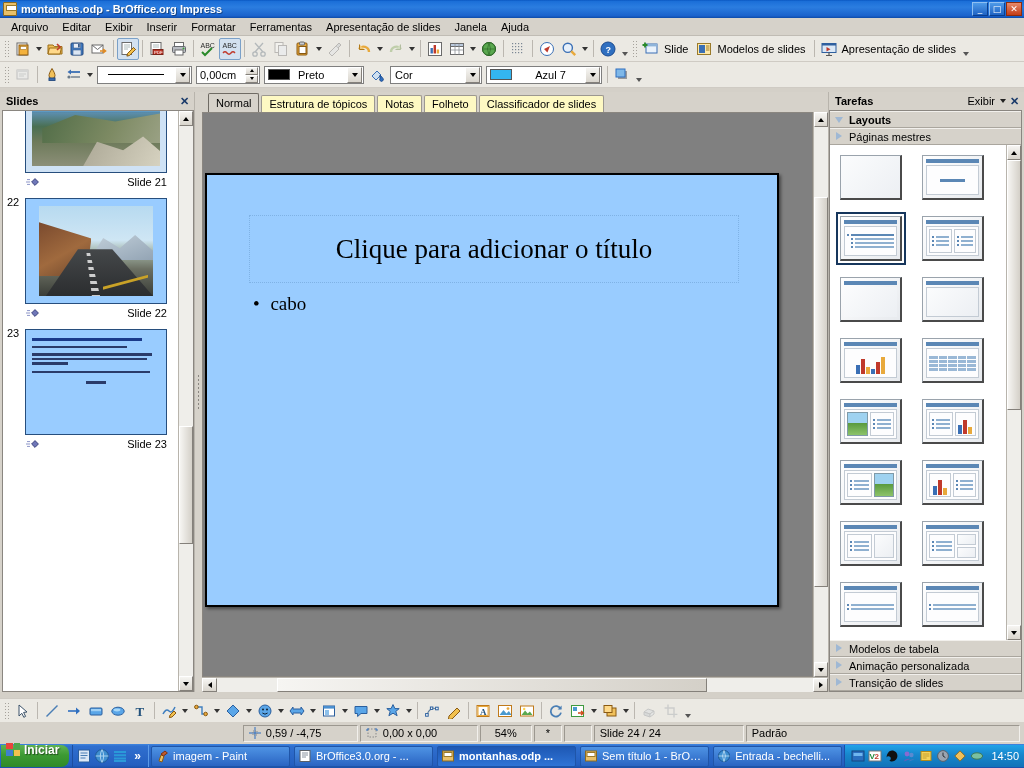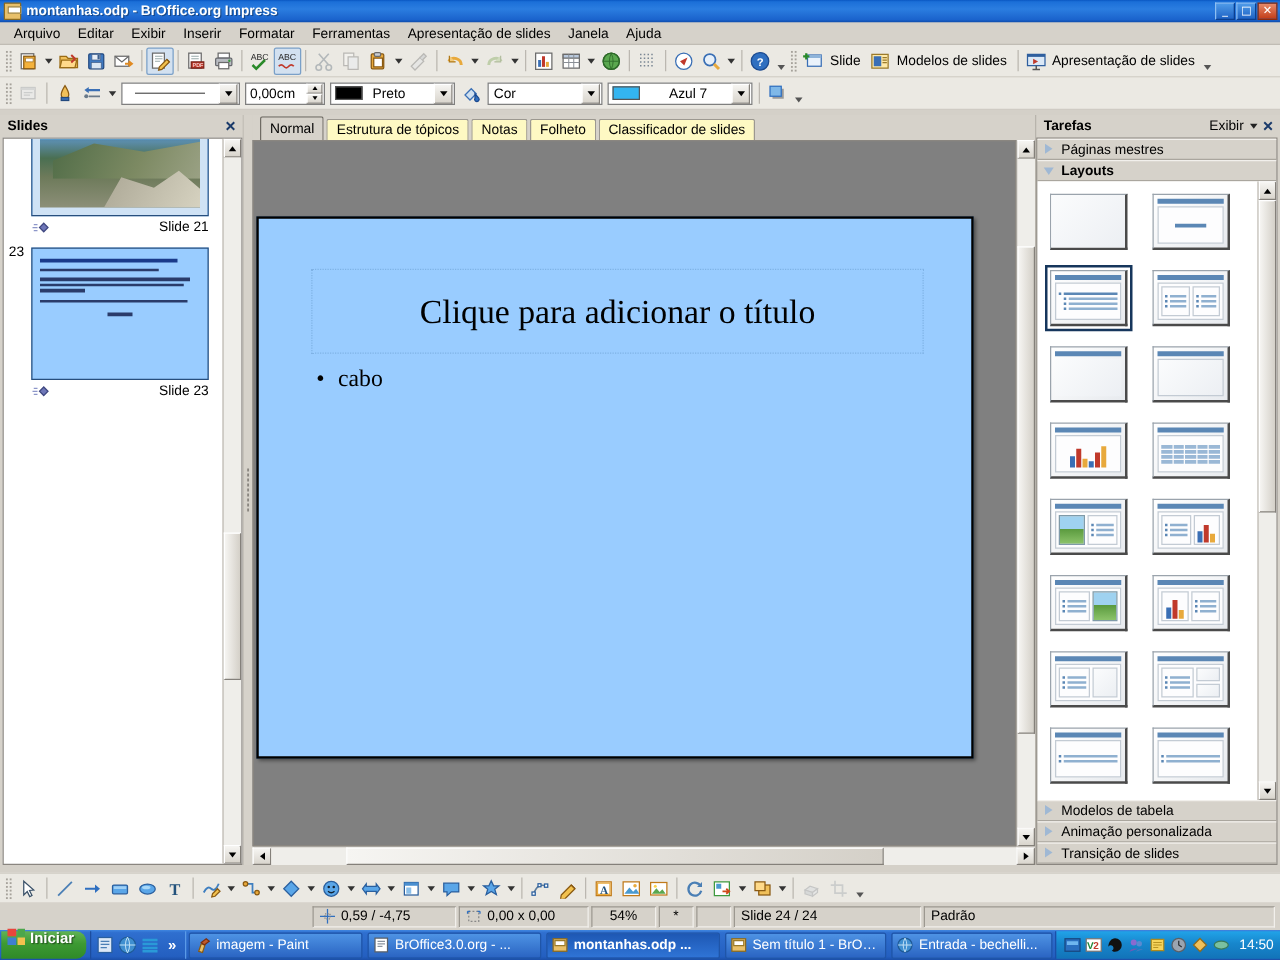--- a/index.html
+++ b/index.html
@@ -572,20 +572,42 @@
               <div class="trans">
                 <svg width="16" height="12" viewBox="0 0 16 12">
                     <path d="M1 6h4M2 3.6h3M2 8.4h3" stroke="#8d96c9" stroke-width="1"></path>
                     <path d="M10 2.6l3.4 3.4-3.4 3.4L6.6 6z" fill="#6f77b8" stroke="#3f4780"></path>
                   </svg>
               </div>
               <div class="sname">Slide 21</div>
             </div>
           </div>
 
+          <div class="slideitem">
+            <div class="snum">22</div>
+            <div class="slidethumb">
+              <div style="position:absolute;left:13px;right:13px;top:7px;bottom:7px;overflow:hidden;background:#cfe4f2;">
+                <div style="position:absolute;inset:0;background:linear-gradient(to bottom,#b7daf0 0%,#cfe6f4 38%,#9fb0a2 52%,#6b6f62 70%,#3a3d38 100%);"></div>
+                <div style="position:absolute;left:0;top:18%;width:46%;height:60%;background:linear-gradient(150deg,#7a4a2e,#a06a3e 55%,#6b452c);clip-path:polygon(0% 0%,100% 30%,90% 100%,0% 100%);"></div>
+                <div style="position:absolute;right:0;top:26%;width:56%;height:34%;background:linear-gradient(160deg,#c9d6e0,#93a4b4);clip-path:polygon(0% 100%,22% 28%,48% 62%,72% 18%,100% 70%,100% 100%);"></div>
+                <div style="position:absolute;left:6%;right:0;bottom:0;height:52%;background:linear-gradient(to bottom,#45484a,#2b2d2f);clip-path:polygon(30% 0%,62% 0%,100% 100%,0% 100%);"></div>
+                <div style="position:absolute;left:24%;bottom:0;width:40%;height:48%;background:repeating-linear-gradient(to bottom,#e8e8e8 0 3px,transparent 3px 7px);clip-path:polygon(44% 0%,52% 0%,74% 100%,56% 100%);opacity:.85;"></div>
+                <div style="position:absolute;right:4%;bottom:6%;width:40%;height:22%;background:#c9a227;clip-path:polygon(0% 80%,100% 20%,100% 34%,0% 96%);"></div>
+              </div>
+            </div>
+            <div class="slidefoot">
+              <div class="trans">
+                <svg width="16" height="12" viewBox="0 0 16 12">
+                    <path d="M1 6h4M2 3.6h3M2 8.4h3" stroke="#8d96c9" stroke-width="1"></path>
+                    <path d="M10 2.6l3.4 3.4-3.4 3.4L6.6 6z" fill="#6f77b8" stroke="#3f4780"></path>
+                  </svg>
+              </div>
+              <div class="sname">Slide 22</div>
+            </div>
+          </div>
 
           <div class="slideitem">
             <div class="snum">23</div>
             <div class="slidethumb">
               <div style="position:absolute;left:6px;right:6px;top:8px;">
                 <div style="height:3px;background:#1a3a8a;width:86%;margin-bottom:5px;"></div>
                 <div style="height:2.4px;background:#2a3b6a;width:74%;margin-bottom:5px;"></div>
                 <div style="height:2.4px;background:#2a3b6a;width:94%;margin-bottom:2px;"></div>
                 <div style="height:2.4px;background:#2a3b6a;width:90%;margin-bottom:2px;"></div>
                 <div style="height:2.4px;background:#2a3b6a;width:28%;margin-bottom:6px;"></div>
@@ -663,27 +685,27 @@
 
     <div class="taskspanel">
       <div class="taskhead">
         <div class="th-title">Tarefas</div>
         <div class="th-exibir">Exibir</div>
         <div class="th-arrow"></div>
         <div class="th-x">✕</div>
       </div>
 
       <div class="taskbody">
+        <div class="tsection open">
+          <div class="tri down"></div>
+          <span>Layouts</span>
+        </div>
         <div class="tsection">
           <div class="tri right"></div>
           <span>Páginas mestres</span>
-        </div>
-        <div class="tsection open">
-          <div class="tri down"></div>
-          <span>Layouts</span>
         </div>
 
         <div class="layoutarea">
           <div class="layoutgrid">
 
             <div class="lcell">
               <div class="lmini" style="padding:0;">
                   <div class="lbox plain" style="border:none;margin:0;"></div>
                 </div>
             </div>
@@ -1210,21 +1232,21 @@
 
   <div class="statusbar">
     <div class="sfield flat" style="flex:1 1 auto;"></div>
     <div class="sfield" style="width:115px;gap:5px;">
       <svg width="12" height="12" viewBox="0 0 12 12">
           <path d="M6 0v12M0 6h12" stroke="#2f6fc0" stroke-width="1"></path>
           <rect x="4" y="4" width="4" height="4" fill="none" stroke="#888" stroke-dasharray="1 1"></rect>
         </svg>
       <span>0,59 / -4,75</span>
     </div>
-    <div class="sfield" style="width:104px;gap:5px;">
+    <div class="sfield" style="width:118px;gap:5px;">
       <svg width="12" height="12" viewBox="0 0 12 12">
           <rect x="2" y="2" width="8" height="8" fill="none" stroke="#888" stroke-dasharray="1.5 1.5"></rect>
           <path d="M1 2h2M1 2v2M11 2H9M11 2v2" stroke="#2f6fc0"></path>
         </svg>
       <span>0,00 x 0,00</span>
     </div>
     <div class="sfield" style="width:52px;justify-content:center;">54%</div>
     <div class="sfield" style="width:28px;justify-content:center;">*</div>
     <div class="sfield" style="width:28px;"></div>
     <div class="sfield" style="width:150px;">Slide 24 / 24</div>

